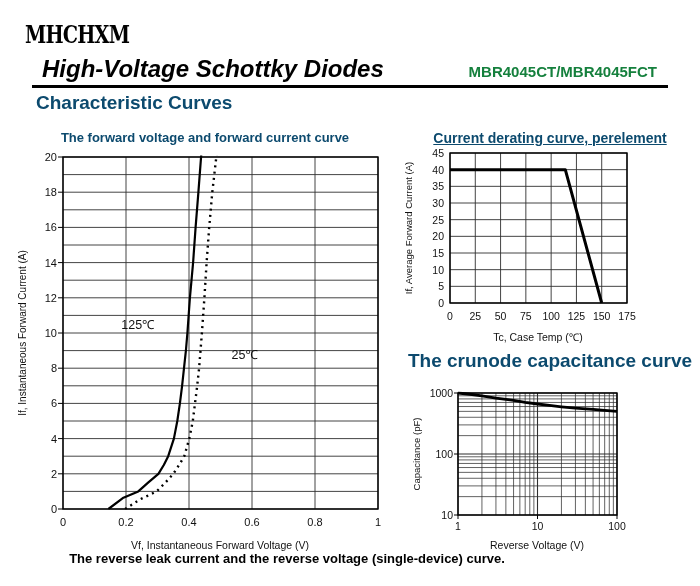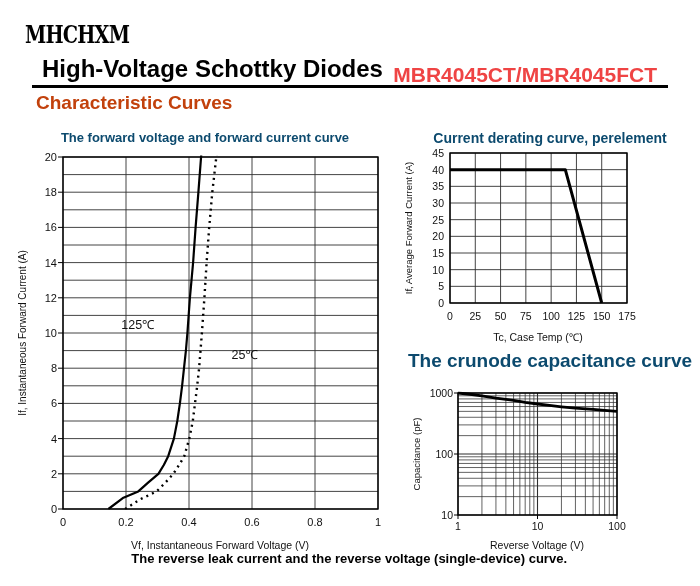--- a/index.html
+++ b/index.html
@@ -9,39 +9,39 @@
     -webkit-font-smoothing:antialiased;
   }
   .abs{position:absolute;}
   .logo{
     left:25px;top:20px;
     font-family:"DejaVu Serif",serif;font-weight:700;font-size:24px;
     letter-spacing:-1px;transform:scaleX(0.8);transform-origin:left center;
     color:#000;
   }
   .main-title{
-    left:42px;top:55px;font-size:24px;font-weight:700;color:#000;letter-spacing:0px;
+    left:42px;top:55px;font-size:24px;font-weight:700;color:#000;letter-spacing:0px;font-style:italic;
   }
   .part-number{
-    right:43px;top:63px;font-size:21px;font-weight:700;color:#ef4444;margin-left:10px;
+    right:43px;top:63px;font-size:15px;font-weight:700;color:#15803d;margin-left:10px;
   }
   .header-rule{
     left:32px;top:85px;width:636px;height:2.5px;background:#000;
   }
   .section-title{
-    left:36px;top:92px;font-size:19px;font-weight:700;color:#c2410c;
+    left:36px;top:92px;font-size:19px;font-weight:700;color:#0c4a6e;
   }
   .chart-title{
     font-weight:700;color:#0c4a6e;text-align:center;white-space:nowrap;
   }
   .t1{left:30px;top:130px;width:350px;font-size:13px;}
-  .t2{left:403px;top:130px;width:294px;font-size:14px;}
+  .t2{left:403px;top:130px;width:294px;font-size:14px;text-decoration:underline;}
   .t3{left:403px;top:350px;width:294px;font-size:19px;}
   .footer-caption{
-    left:7px;top:551px;width:560px;text-align:right;
+    left:7px;top:551px;width:560px;text-align:center;
     font-size:13px;font-weight:700;color:#000;white-space:nowrap;
   }
   svg text{fill:#111;}
 </style>
 </head>
 <body>
 
 <div class="abs logo">MHCHXM</div>
 <div class="abs main-title">High-Voltage Schottky Diodes</div>
 <div class="abs part-number">MBR4045CT/MBR4045FCT</div>

